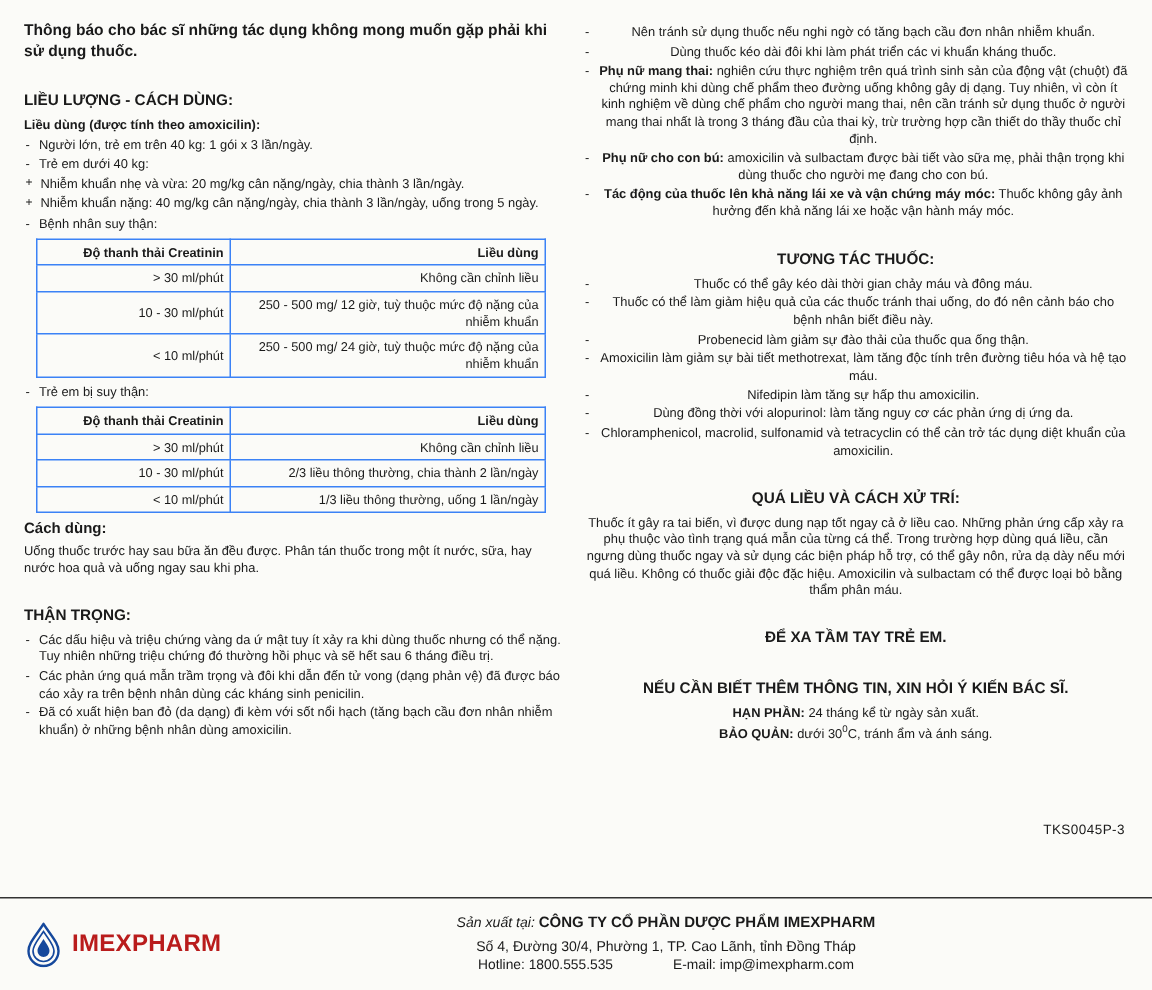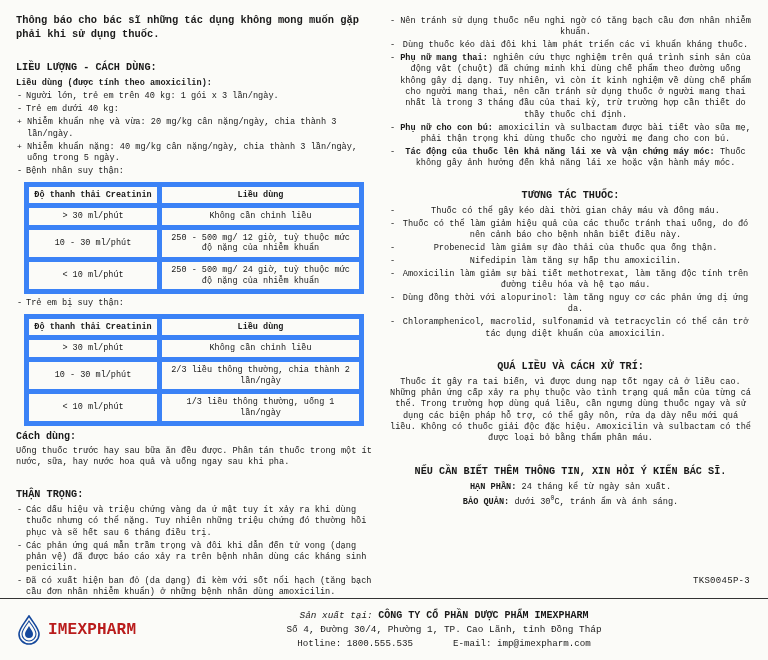--- a/index.html
+++ b/index.html
@@ -15,21 +15,20 @@
     position: relative;
     overflow: hidden;
   }
   .page {
     position: relative;
     width: 768px;
     height: 660px;
     background: #fbfbf8;
     box-sizing: border-box;
     padding: 14px 16px 0 16px;
-    font-family: Liberation Mono, monospace;
   }
   .cols {
     display: flex;
     gap: 14px;
     align-items: flex-start;
   }
   .col {
     width: 364px;
     font-size: 8.6px;
     line-height: 1.32;
@@ -86,37 +85,37 @@
   }
   .indent1 { margin-left: 10px; }
 
   table.dose {
     border-collapse: collapse;
     margin: 4px 0 4px 8px;
     width: 340px;
     font-size: 8.5px;
   }
   table.dose th, table.dose td {
-    border: 5px solid #3b82f6;
+    border: 1px solid #3b82f6;
     padding: 3px 4px;
-    text-align: center;
+    text-align: right;
     vertical-align: middle;
     line-height: 1.25;
   }
   table.dose th {
     font-weight: bold;
   }
   table.dose td.first { width: 120px; }
 
   .bold { font-weight: bold; }
 
   .code-right {
     position: absolute;
     right: 18px;
-    top: 576px;
+    top: 548px;
     font-size: 9px;
     letter-spacing: 0.3px;
   }
 
   .footer {
     position: absolute;
     left: 0;
     right: 0;
     bottom: 0;
     height: 62px;
@@ -271,29 +270,30 @@
         <li><span class="bold">Phụ nữ mang thai:</span> nghiên cứu thực nghiệm trên quá trình sinh sản của động vật (chuột) đã chứng minh khi dùng chế phẩm theo đường uống không gây dị dạng. Tuy nhiên, vì còn ít kinh nghiệm về dùng chế phẩm cho người mang thai, nên cần tránh sử dụng thuốc ở người mang thai nhất là trong 3 tháng đầu của thai kỳ, trừ trường hợp cần thiết do thầy thuốc chỉ định.</li>
         <li><span class="bold">Phụ nữ cho con bú:</span> amoxicilin và sulbactam được bài tiết vào sữa mẹ, phải thận trọng khi dùng thuốc cho người mẹ đang cho con bú.</li>
         <li><span class="bold">Tác động của thuốc lên khả năng lái xe và vận chứng máy móc:</span> Thuốc không gây ảnh hưởng đến khả năng lái xe hoặc vận hành máy móc.</li>
       </ul>
 
       <h2 class="sec">TƯƠNG TÁC THUỐC:</h2>
       <ul class="dash">
         <li>Thuốc có thể gây kéo dài thời gian chảy máu và đông máu.</li>
         <li>Thuốc có thể làm giảm hiệu quả của các thuốc tránh thai uống, do đó nên cảnh báo cho bệnh nhân biết điều này.</li>
         <li>Probenecid làm giảm sự đào thải của thuốc qua ống thận.</li>
+        <li>Amoxicilin làm giảm sự bài tiết methotrexat, làm tăng độc tính trên đường tiêu hóa và hệ tạo máu.</li>
         <li>Nifedipin làm tăng sự hấp thu amoxicilin.</li>
-        <li>Amoxicilin làm giảm sự bài tiết methotrexat, làm tăng độc tính trên đường tiêu hóa và hệ tạo máu.</li>
         <li>Dùng đồng thời với alopurinol: làm tăng nguy cơ các phản ứng dị ứng da.</li>
         <li>Chloramphenicol, macrolid, sulfonamid và tetracyclin có thể cản trở tác dụng diệt khuẩn của amoxicilin.</li>
       </ul>
 
       <h2 class="sec">QUÁ LIỀU VÀ CÁCH XỬ TRÍ:</h2>
       <p class="t">Thuốc ít gây ra tai biến, vì được dung nạp tốt ngay cả ở liều cao. Những phản ứng cấp xảy ra phụ thuộc vào tình trạng quá mẫn của từng cá thể. Trong trường hợp dùng quá liều, cần ngưng dùng thuốc ngay và sử dụng các biện pháp hỗ trợ, có thể gây nôn, rửa dạ dày nếu mới quá liều. Không có thuốc giải độc đặc hiệu. Amoxicilin và sulbactam có thể được loại bỏ bằng thẩm phân máu.</p>
 
+      <h2 class="sec">ĐỂ XA TẦM TAY TRẺ EM.</h2>
       <h2 class="sec">NẾU CẦN BIẾT THÊM THÔNG TIN, XIN HỎI Ý KIẾN BÁC SĨ.</h2>
 
       <p class="t">
         <span class="bold">HẠN PHẦN:</span>
         <span>24 tháng kể từ ngày sản xuất.</span>
       </p>
 
       <p class="t">
         <span class="bold">BẢO QUẢN:</span>
         <span>dưới 30</span><sup>0</sup><span>C, tránh ẩm và ánh sáng.</span>

